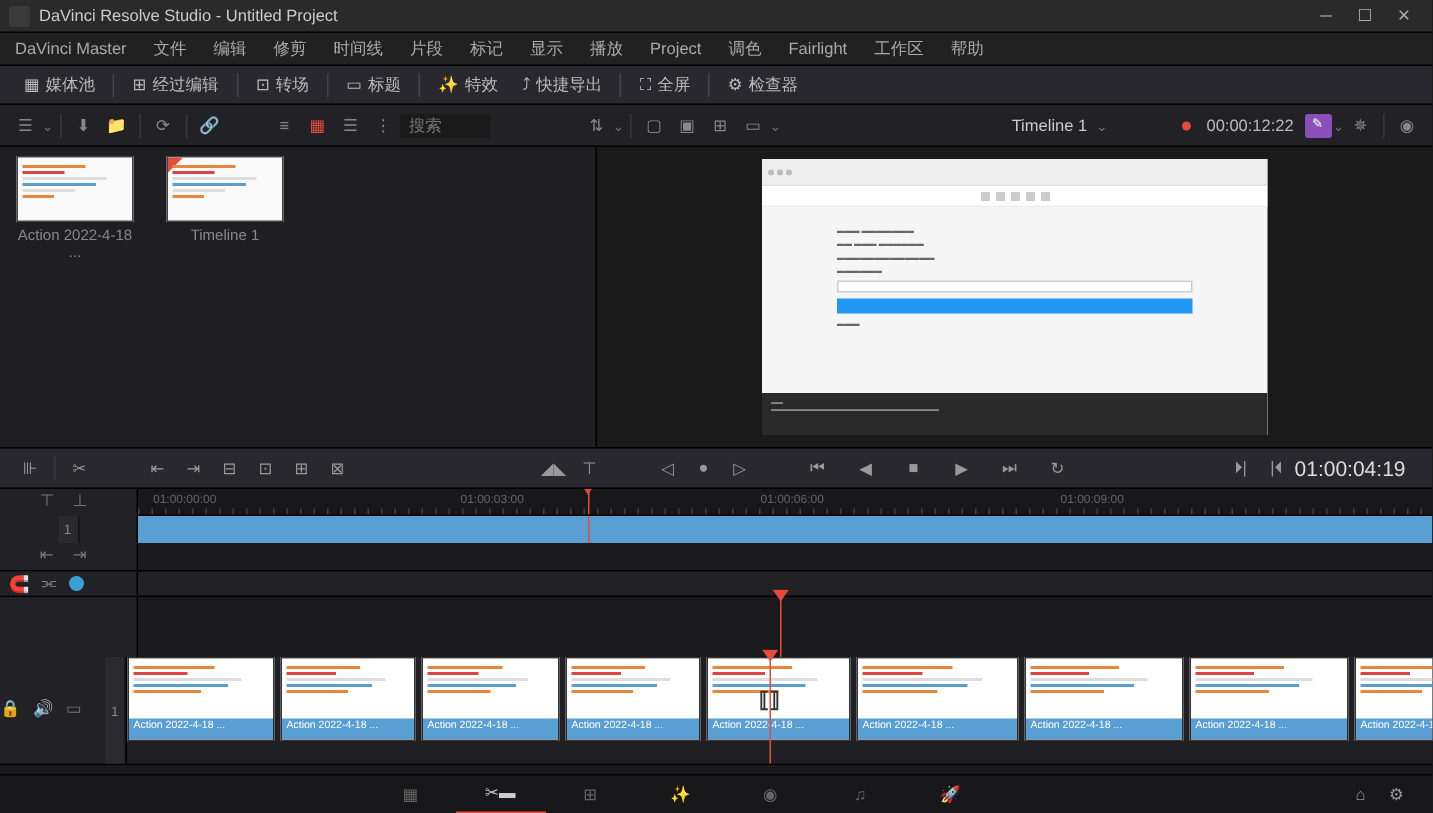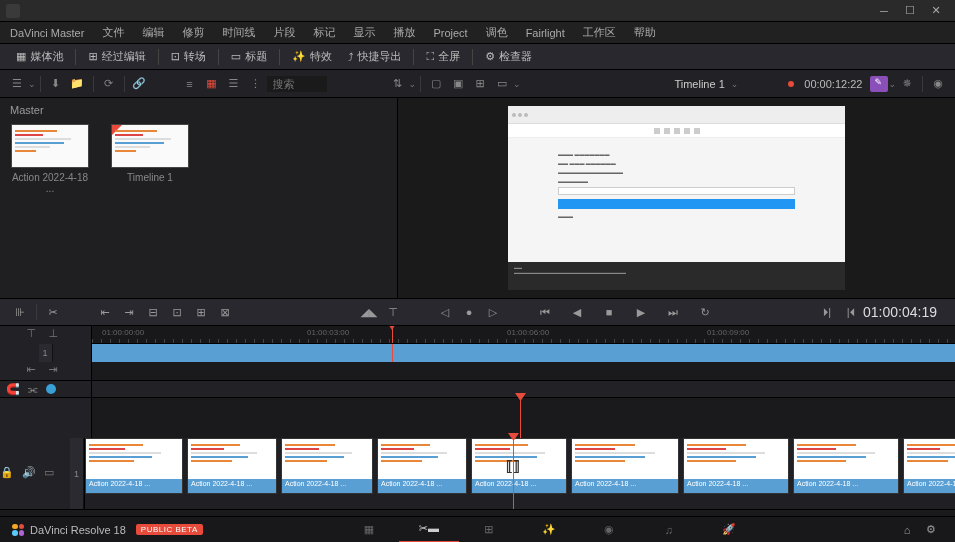--- a/index.html
+++ b/index.html
@@ -93,20 +93,21 @@
 .chev { font-size: 9px; color: #777; }
 .rec-dot { width:6px; height:6px; border-radius:50%; background:#e64b3c; margin-right:2px;}
 .purple-icon { width:18px; height:16px; background:#8a4fb8; border-radius:2px; position:relative;}
 .purple-icon::after { content:'✎'; color:#fff; font-size:9px; position:absolute; top:1px; left:4px;}
 </style>
 </head>
 <body>
 
 <div class="titlebar">
   <div class="app-icon"></div>
+  <span>DaVinci Resolve Studio - Untitled Project</span>
   <div class="spacer"></div>
   <div class="win-btn">─</div>
   <div class="win-btn">☐</div>
   <div class="win-btn">✕</div>
 </div>
 
 <div class="menubar" id="menubar">
     <div class="menu-item">DaVinci Master</div>
     <div class="menu-item">文件</div>
     <div class="menu-item">编辑</div>
@@ -173,21 +174,20 @@
   <span class="timecode-top">00:00:12:22</span>
   <div class="purple-icon"></div>
   <span class="chev">⌄</span>
   <div class="tool-icon">✵</div>
   <div class="toolbar-sep"></div>
   <div class="tool-icon" style="color:#888;">◉</div>
 </div>
 
 <div class="upper">
   <div class="media-pool">
-    <div class="master-label">Master</div>
     <div class="thumbs">
       <div class="thumb-item">
         <div class="thumb">
             <div class="thumb-content">
           <div class="tline thumb-orange" style="width:60%"></div>
               <div class="tline thumb-red" style="width:40%"></div>
           <div class="tline" style="background:#ddd;width:80%"></div>
               <div class="tline thumb-blue" style="width:70%"></div>
           <div class="tline" style="background:#ddd;width:50%"></div>
               <div class="tline thumb-orange" style="width:30%"></div>
@@ -530,30 +530,20 @@
           </div>
         </div>
       <div class="playhead-main" style="left:428px;"></div>
       <span class="bracket-icon" style="left:428px; top:28px;">⟦⟧</span>
     </div>
   </div>
   <div style="flex:1; background:#1a1a1c;"></div>
 </div>
 
 <div class="footer">
-  <div class="footer-logo">
-    <div class="logo-dots">
-        <span class="ld1"></span>
-        <span class="ld2"></span>
-        <span class="ld3"></span>
-        <span class="ld4"></span>
-      </div>
-    <span class="footer-text">DaVinci Resolve 18</span>
-    <span class="beta-badge">PUBLIC BETA</span>
-  </div>
   <div class="spacer"></div>
   <div class="footer-tab">▦</div>
   <div class="footer-tab active">✂▬</div>
   <div class="footer-tab">⊞</div>
   <div class="footer-tab">✨</div>
   <div class="footer-tab">◉</div>
   <div class="footer-tab">♫</div>
   <div class="footer-tab">🚀</div>
   <div class="spacer"></div>
   <div class="ctrl-icon">⌂</div>

